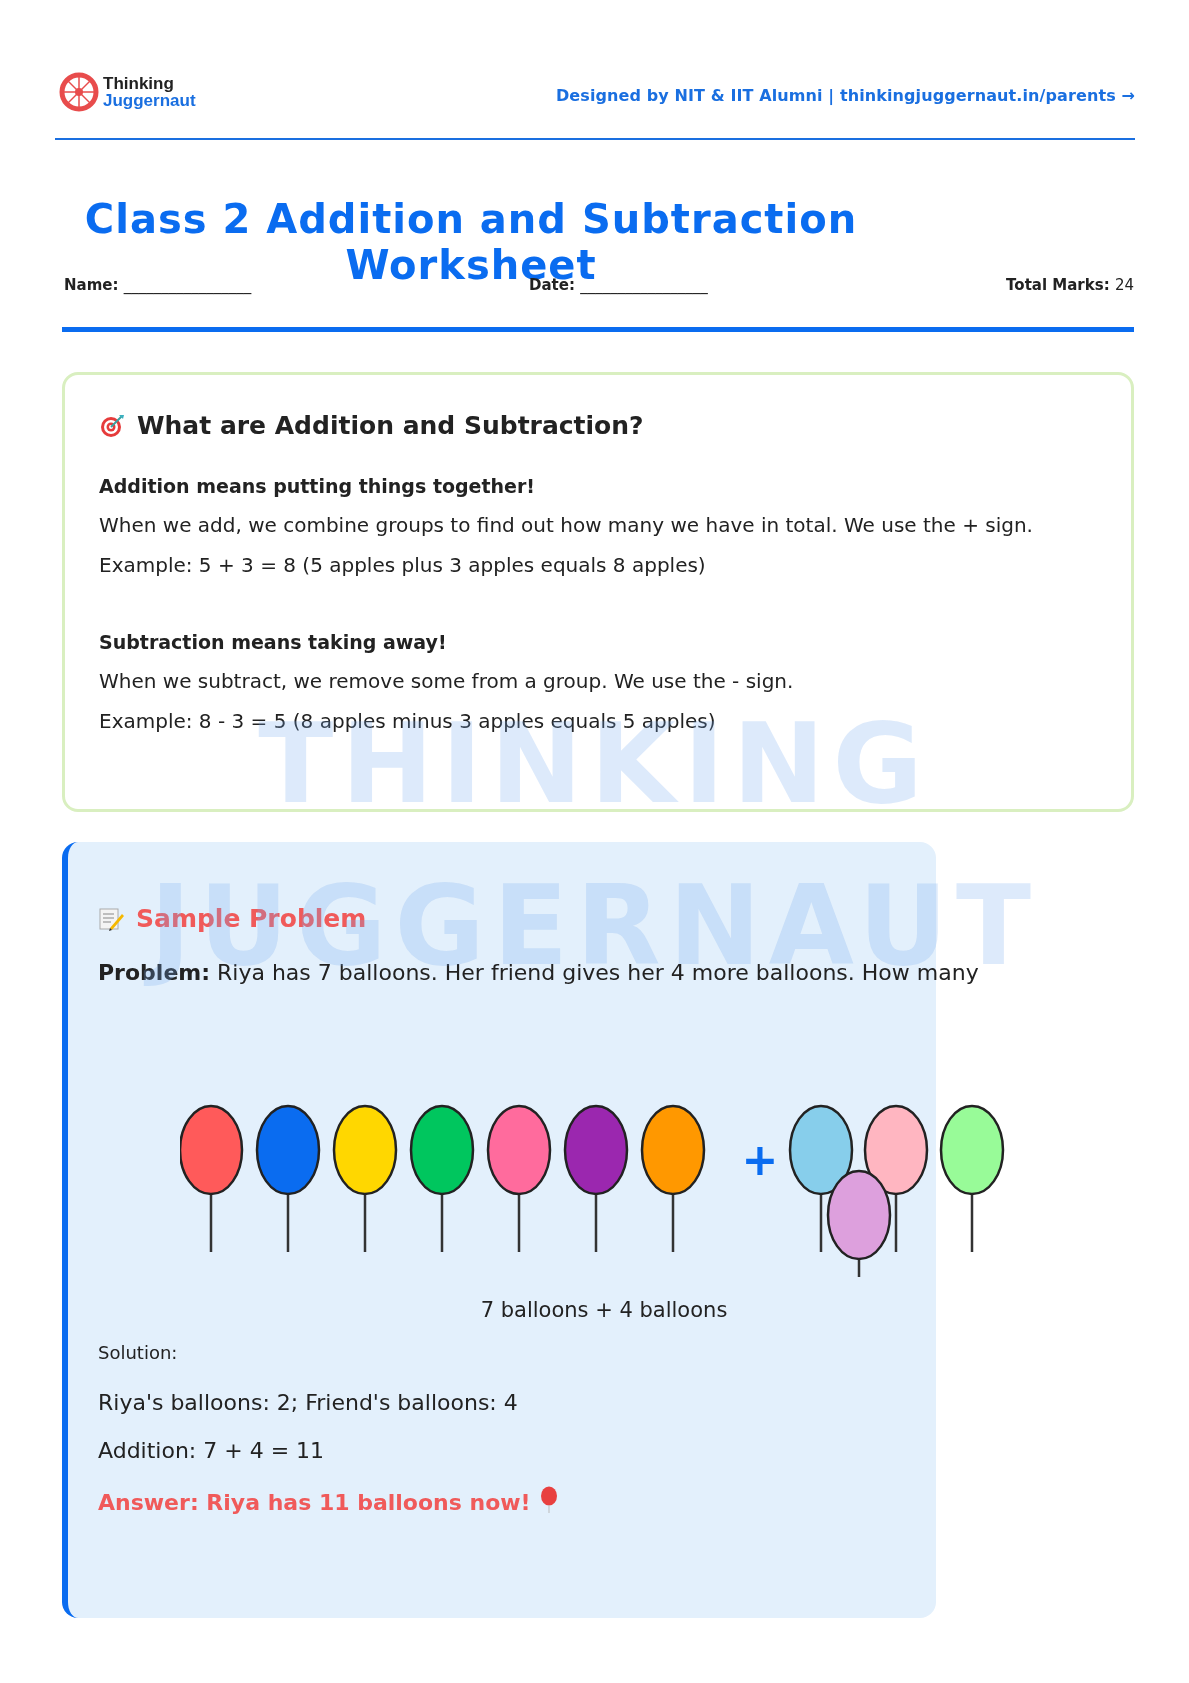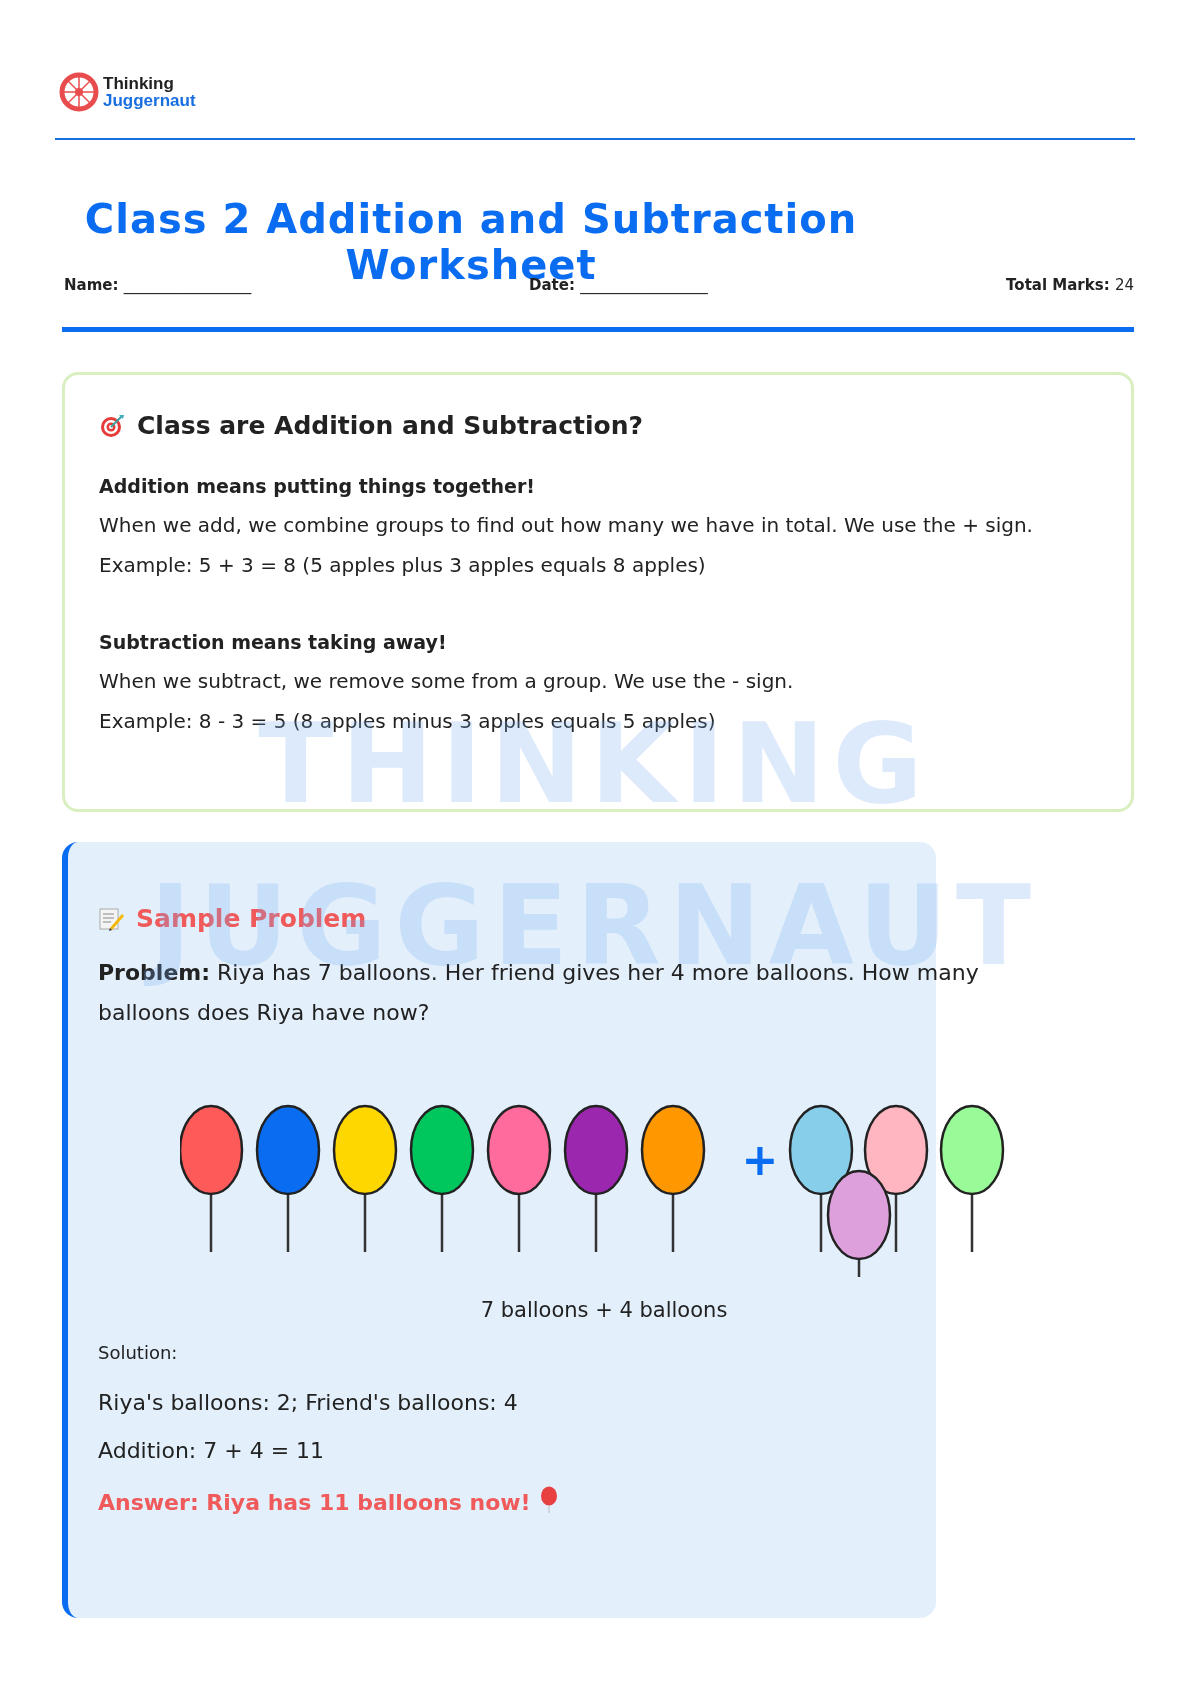--- a/index.html
+++ b/index.html
@@ -55,20 +55,21 @@
         <line x1="9" y1="9" x2="31" y2="31"></line>
           <line x1="31" y1="9" x2="9" y2="31"></line>
       </g>
       <circle cx="20" cy="20" r="4" fill="#e84c4c"></circle>
     </svg>
     <div class="logo-text">
       <div class="l1">Thinking</div>
       <div class="l2">Juggernaut</div>
     </div>
   </div>
+  <div class="tagline">Designed by NIT &amp; IIT Alumni | thinkingjuggernaut.in/parents →</div>
 </div>
 
 <div class="title">Class 2 Addition and Subtraction Worksheet</div>
 
 <div class="meta-row">
   <div class="name">
     <span>Name:</span>
     <span class="blank">_________________</span>
   </div>
   <div class="date">
@@ -85,21 +86,21 @@
 <div class="intro-card">
   <div class="heading">
     <svg class="ic" width="26" height="26" viewBox="0 0 26 26">
       <circle cx="12" cy="14" r="10" fill="#e63b3b"></circle>
       <circle cx="12" cy="14" r="7" fill="#fff"></circle>
       <circle cx="12" cy="14" r="4.5" fill="#e63b3b"></circle>
       <circle cx="12" cy="14" r="2" fill="#fff"></circle>
       <line x1="12" y1="14" x2="23" y2="3" stroke="#3aa0a0" stroke-width="2"></line>
       <path d="M20 2 L25 2 L24 6 Z" fill="#3ab0c0"></path>
     </svg>
-    <span>Class are Addition and Subtraction?</span>
+    <span>What are Addition and Subtraction?</span>
   </div>
   <div class="p" style="top:138px">When we add, we combine groups to find out how many we have in total. We use the + sign.</div>
   <div class="p b" style="top:100px">Addition means putting things together!</div>
   <div class="p" style="top:178px">Example: 5 + 3 = 8 (5 apples plus 3 apples equals 8 apples)</div>
   <div class="p b" style="top:256px">Subtraction means taking away!</div>
   <div class="p" style="top:294px">When we subtract, we remove some from a group. We use the - sign.</div>
   <div class="p" style="top:334px">Example: 8 - 3 = 5 (8 apples minus 3 apples equals 5 apples)</div>
 </div>
 
 <div class="sample-card">
@@ -112,21 +113,20 @@
           <line x1="5" y1="16" x2="13" y2="16"></line>
         </g>
       <path d="M12 22 L24 8 L26 10 L14 24 Z" fill="#f5b800"></path>
       <path d="M12 22 L14 24 L11 25 Z" fill="#333"></path>
     </svg>
     <span>Sample Problem</span>
   </div>
   <div class="p" style="top:118px">
     <b>Problem:</b><span> Riya has 7 balloons. Her friend gives her 4 more balloons. How many</span>
   </div>
-  <div class="p" style="top:158px">balloons does Riya have now?</div>
 
   <svg class="balloons" viewBox="0 0 860 200">
     <g id="group1">
         <line x1="31" x2="31" y1="94" y2="152" stroke="#333" stroke-width="2.5"></line>
         <ellipse cx="31" cy="50" rx="31" ry="44" fill="#ff5a5a" stroke="#222" stroke-width="2.5"></ellipse>
         <line x1="108" x2="108" y1="94" y2="152" stroke="#333" stroke-width="2.5"></line>
         <ellipse cx="108" cy="50" rx="31" ry="44" fill="#0a6cf0" stroke="#222" stroke-width="2.5"></ellipse>
         <line x1="185" x2="185" y1="94" y2="152" stroke="#333" stroke-width="2.5"></line>
         <ellipse cx="185" cy="50" rx="31" ry="44" fill="#ffd700" stroke="#222" stroke-width="2.5"></ellipse>
         <line x1="262" x2="262" y1="94" y2="152" stroke="#333" stroke-width="2.5"></line>

